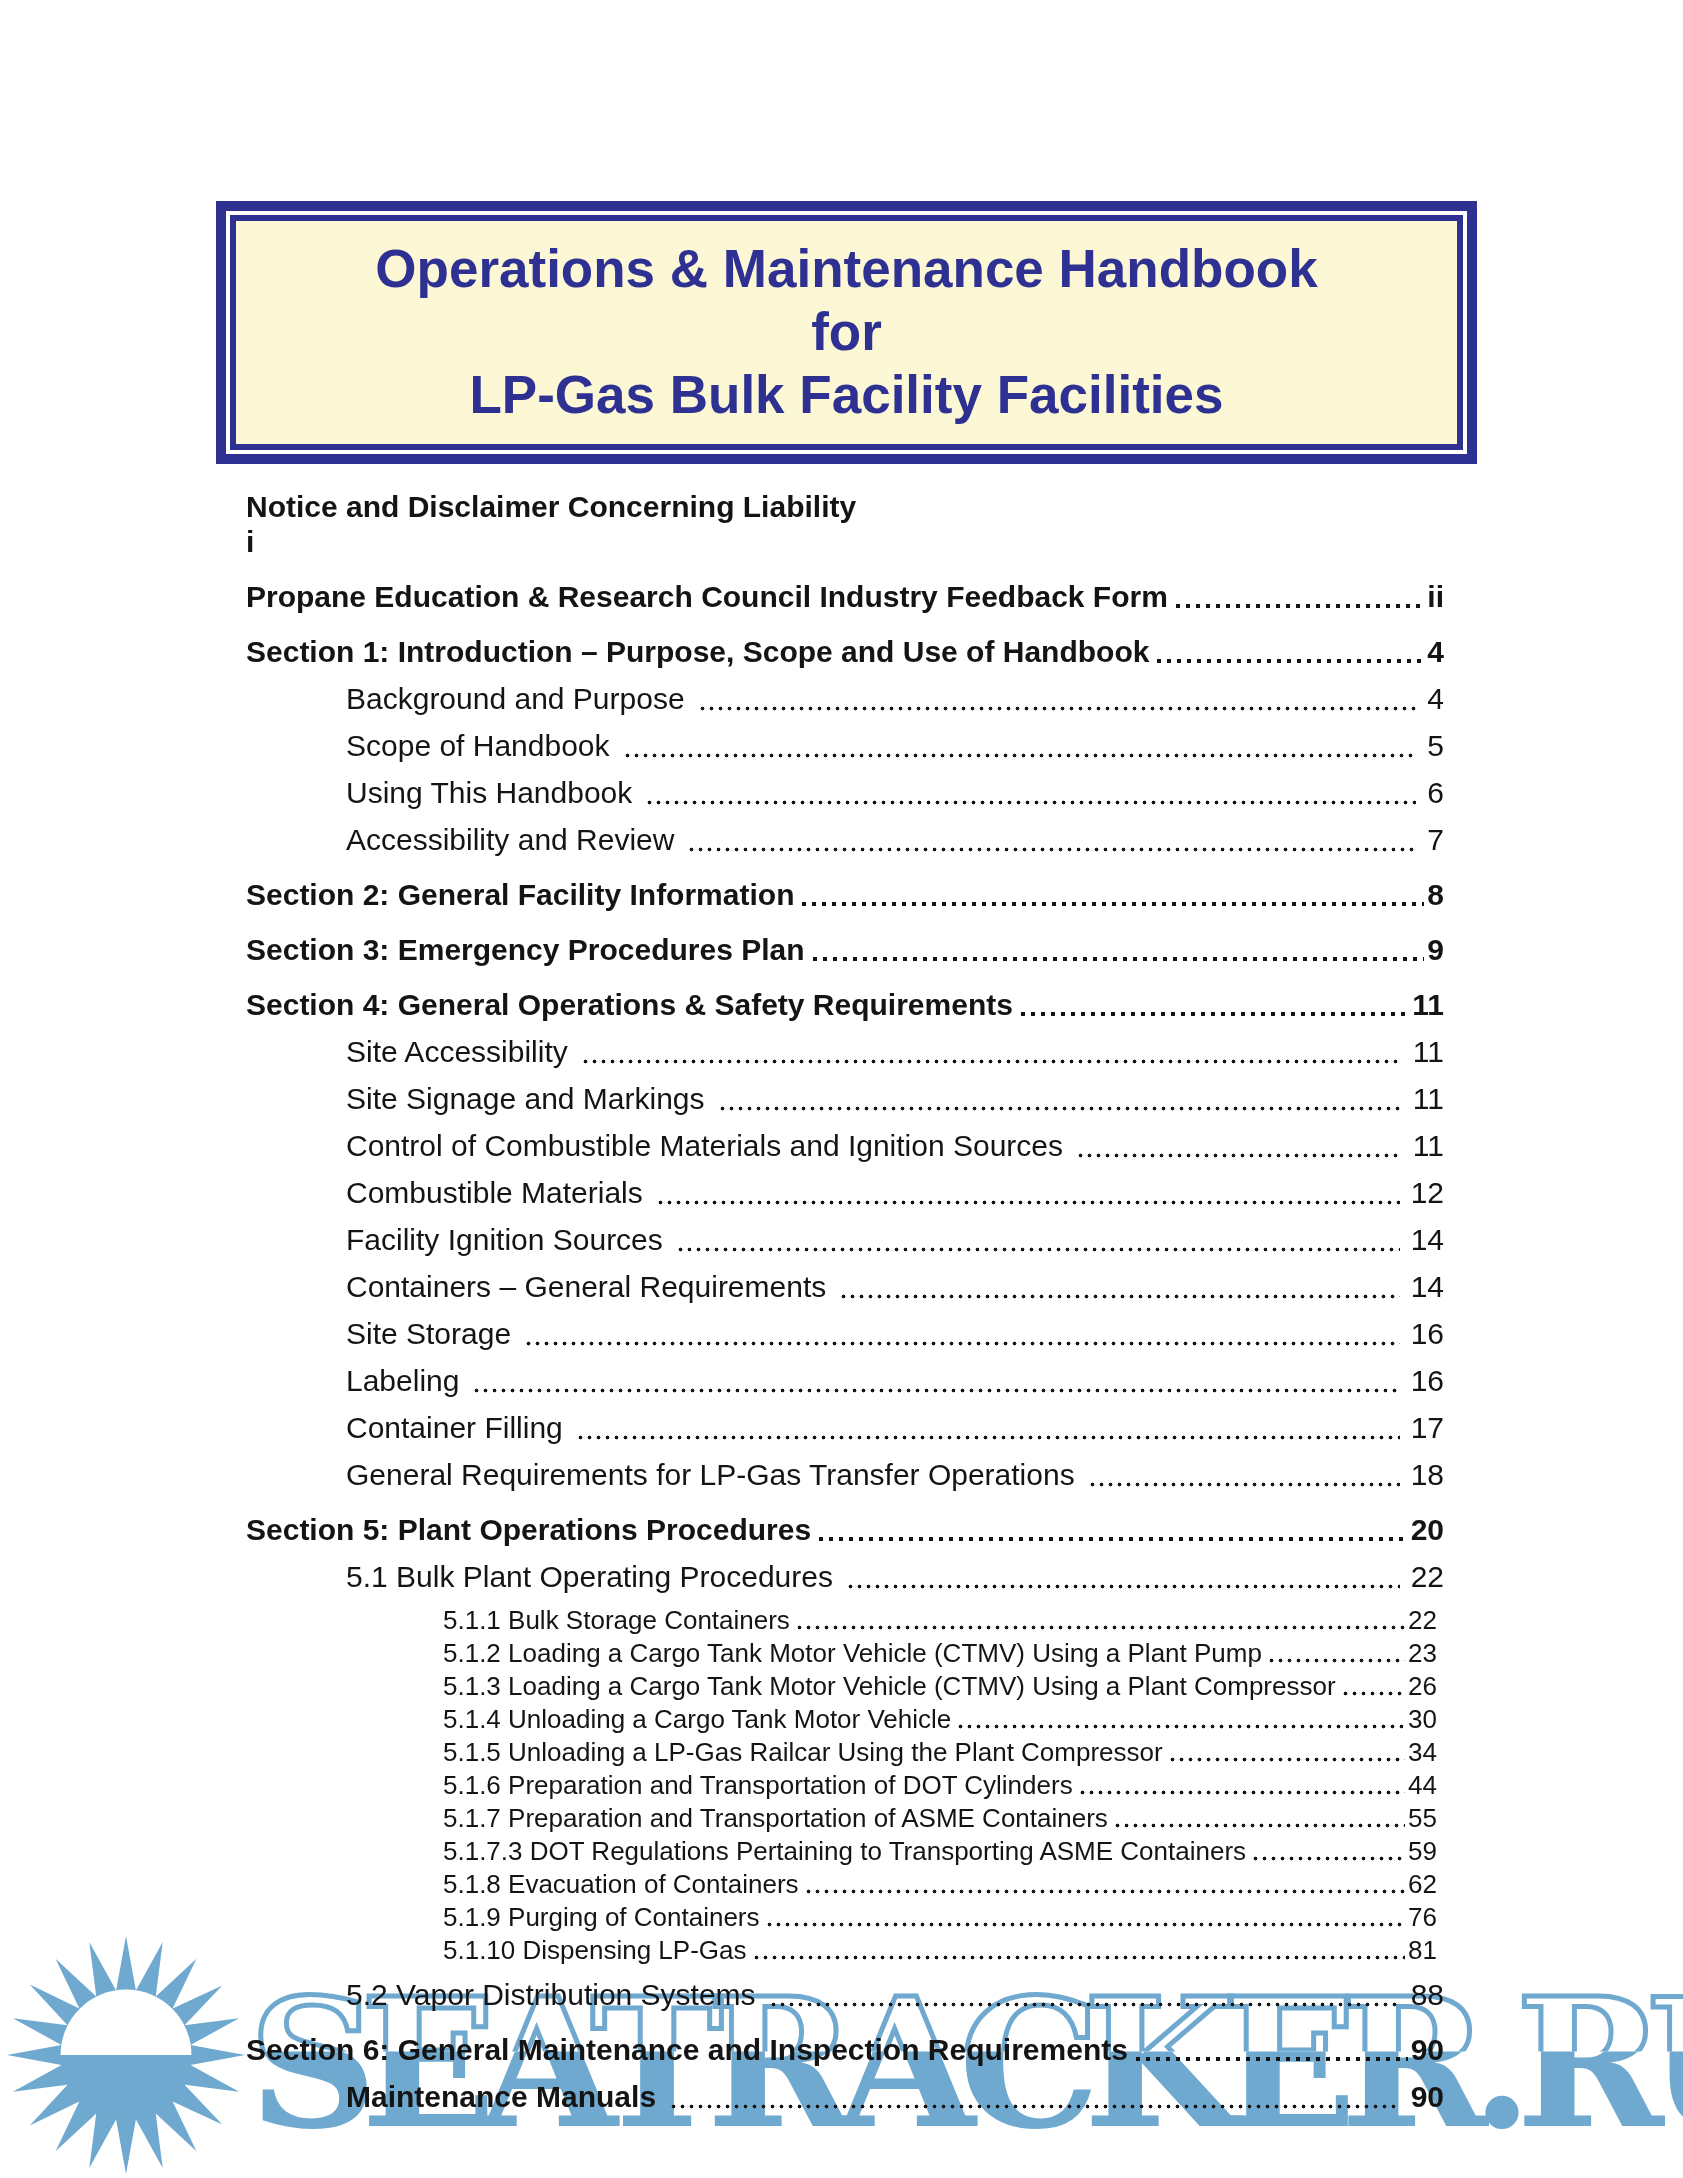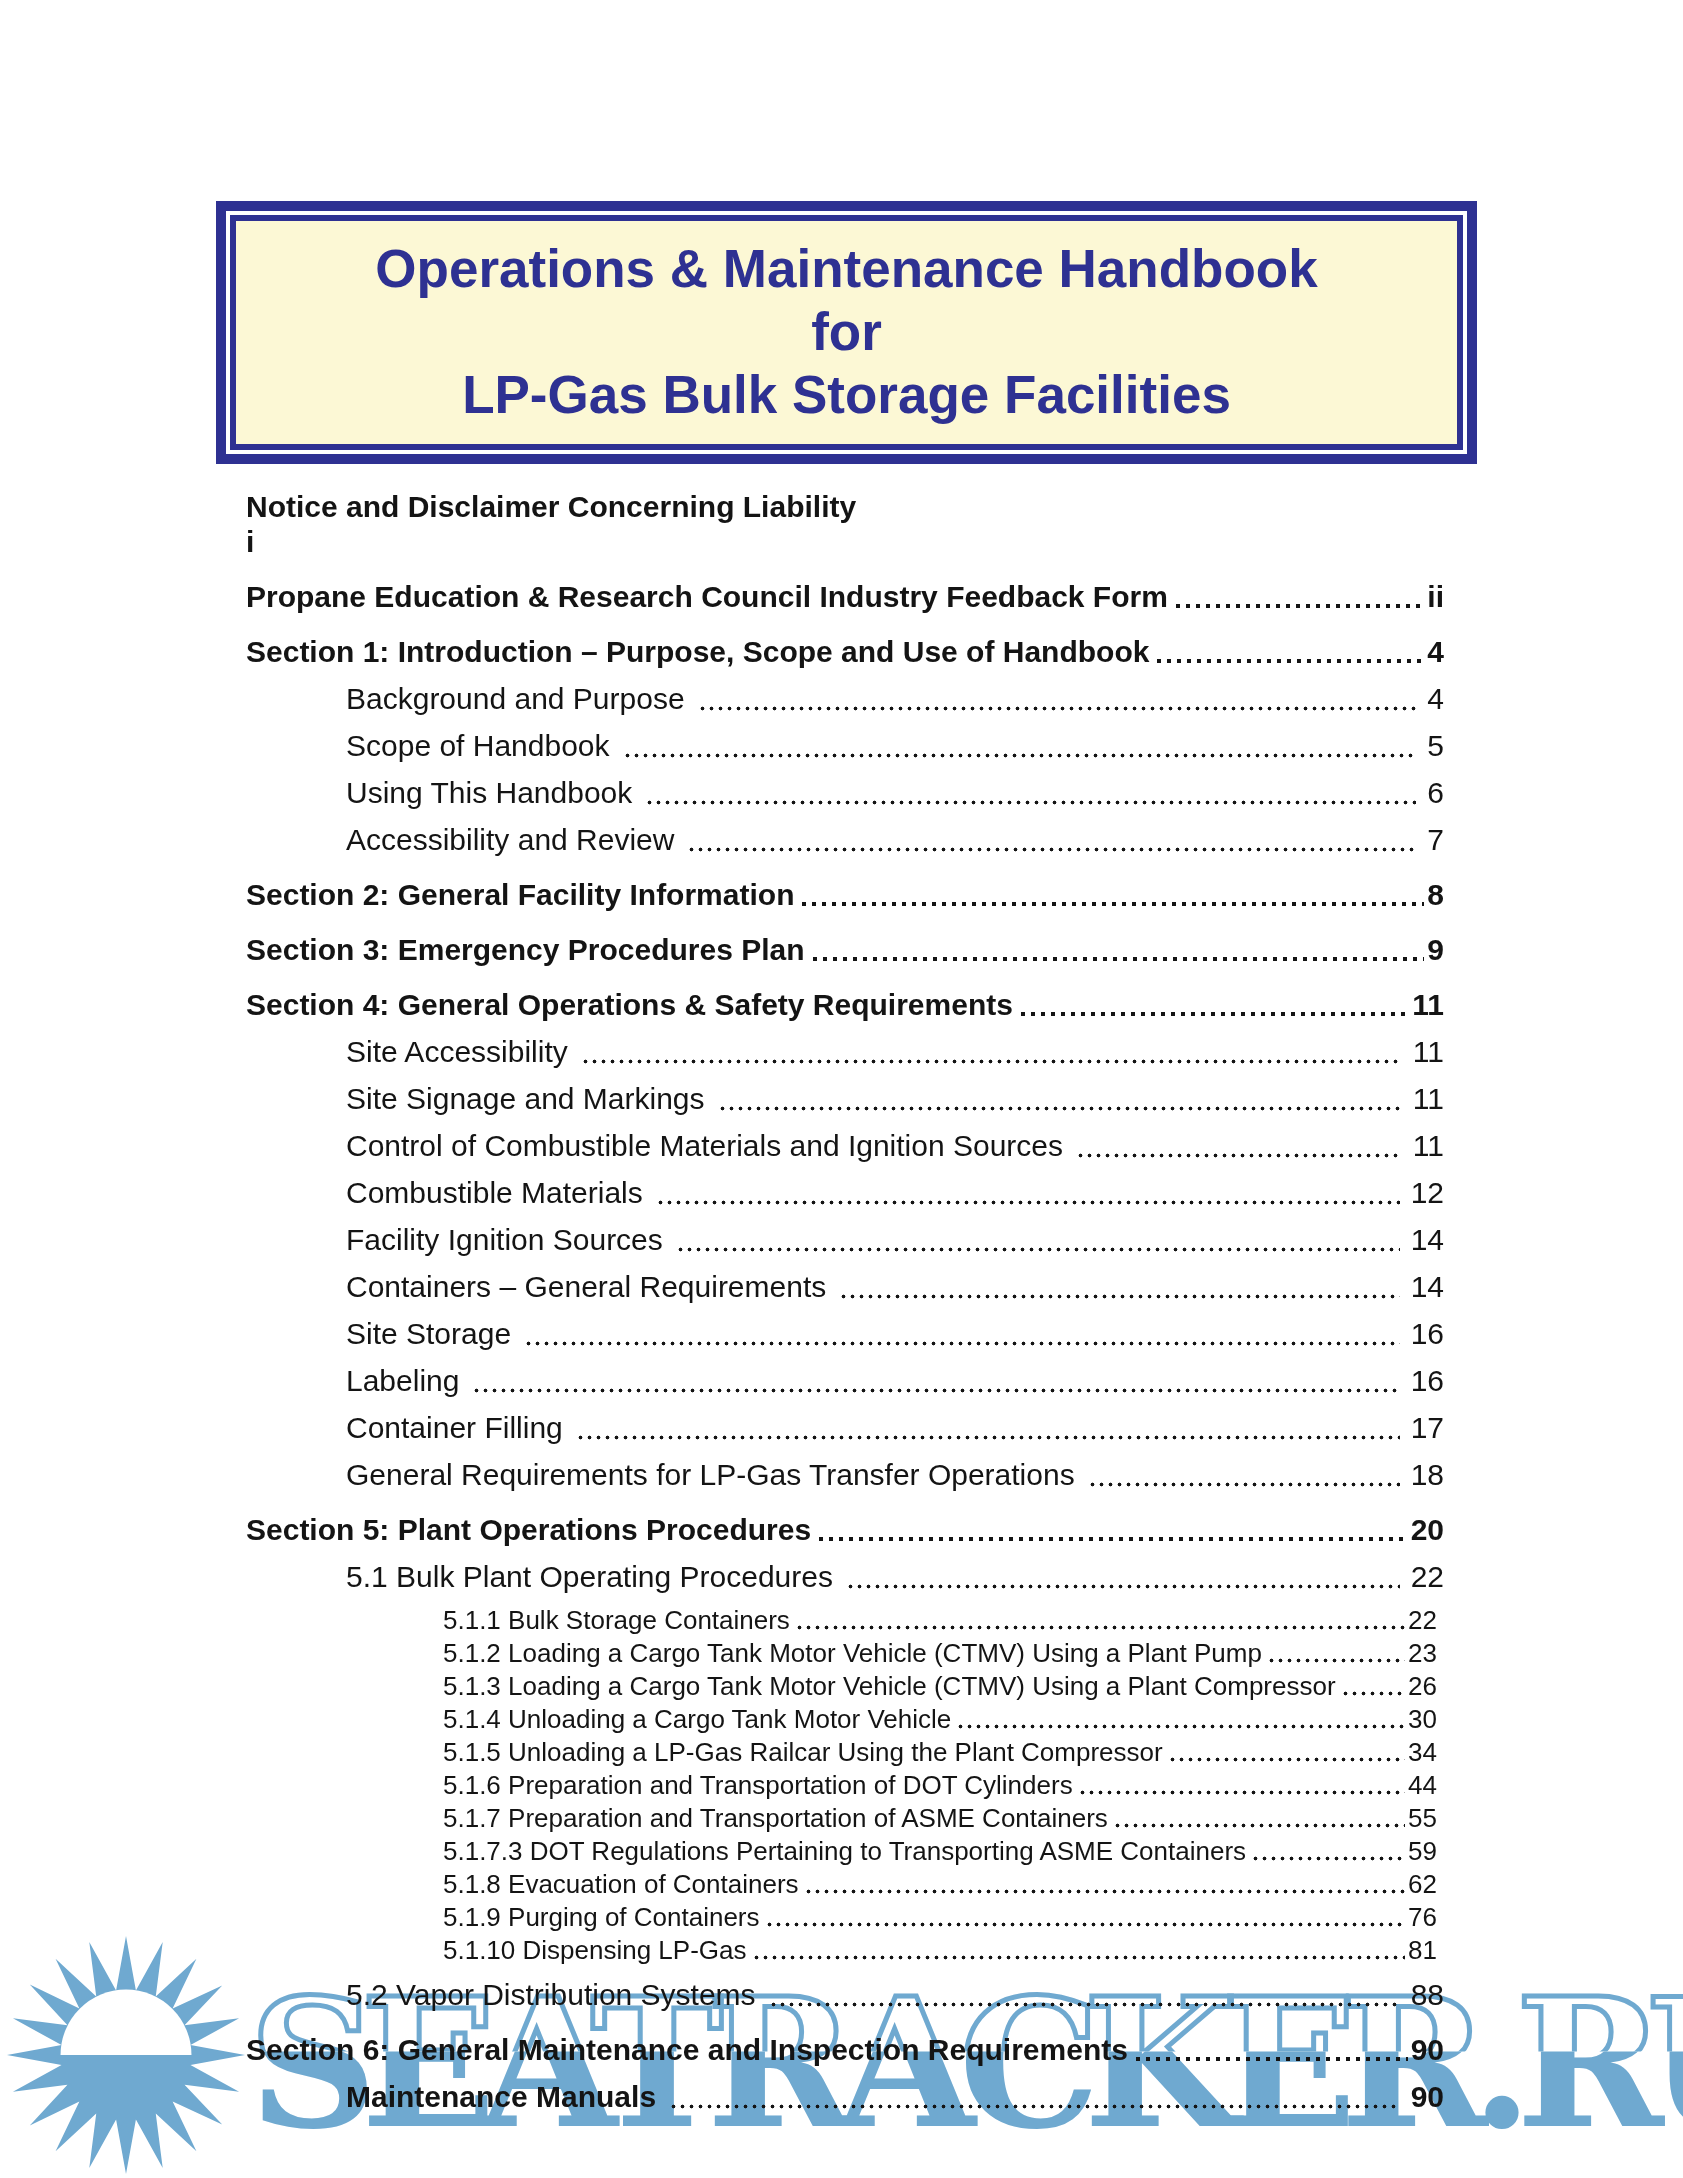--- a/index.html
+++ b/index.html
@@ -104,21 +104,21 @@
     <span class="wm-solid">SEATRACKER.RU</span>
   </div>
 </div>
 
 <div class="page">
 
   <div class="title-outer">
     <div class="title-inner">
       <div class="title-line">Operations &amp; Maintenance Handbook</div>
       <div class="title-line">for</div>
-      <div class="title-line">LP-Gas Bulk Storage Facilities</div>
+      <div class="title-line">LP-Gas Bulk Facility Facilities</div>
     </div>
   </div>
 
   <div class="toc">
       <div class="toc-row row-section">
     <span class="toc-label">Notice and Disclaimer Concerning Liability</span>
     <span class="toc-dots"></span>
     <span class="toc-page">i</span>
   </div>
       <div class="toc-row row-section">

